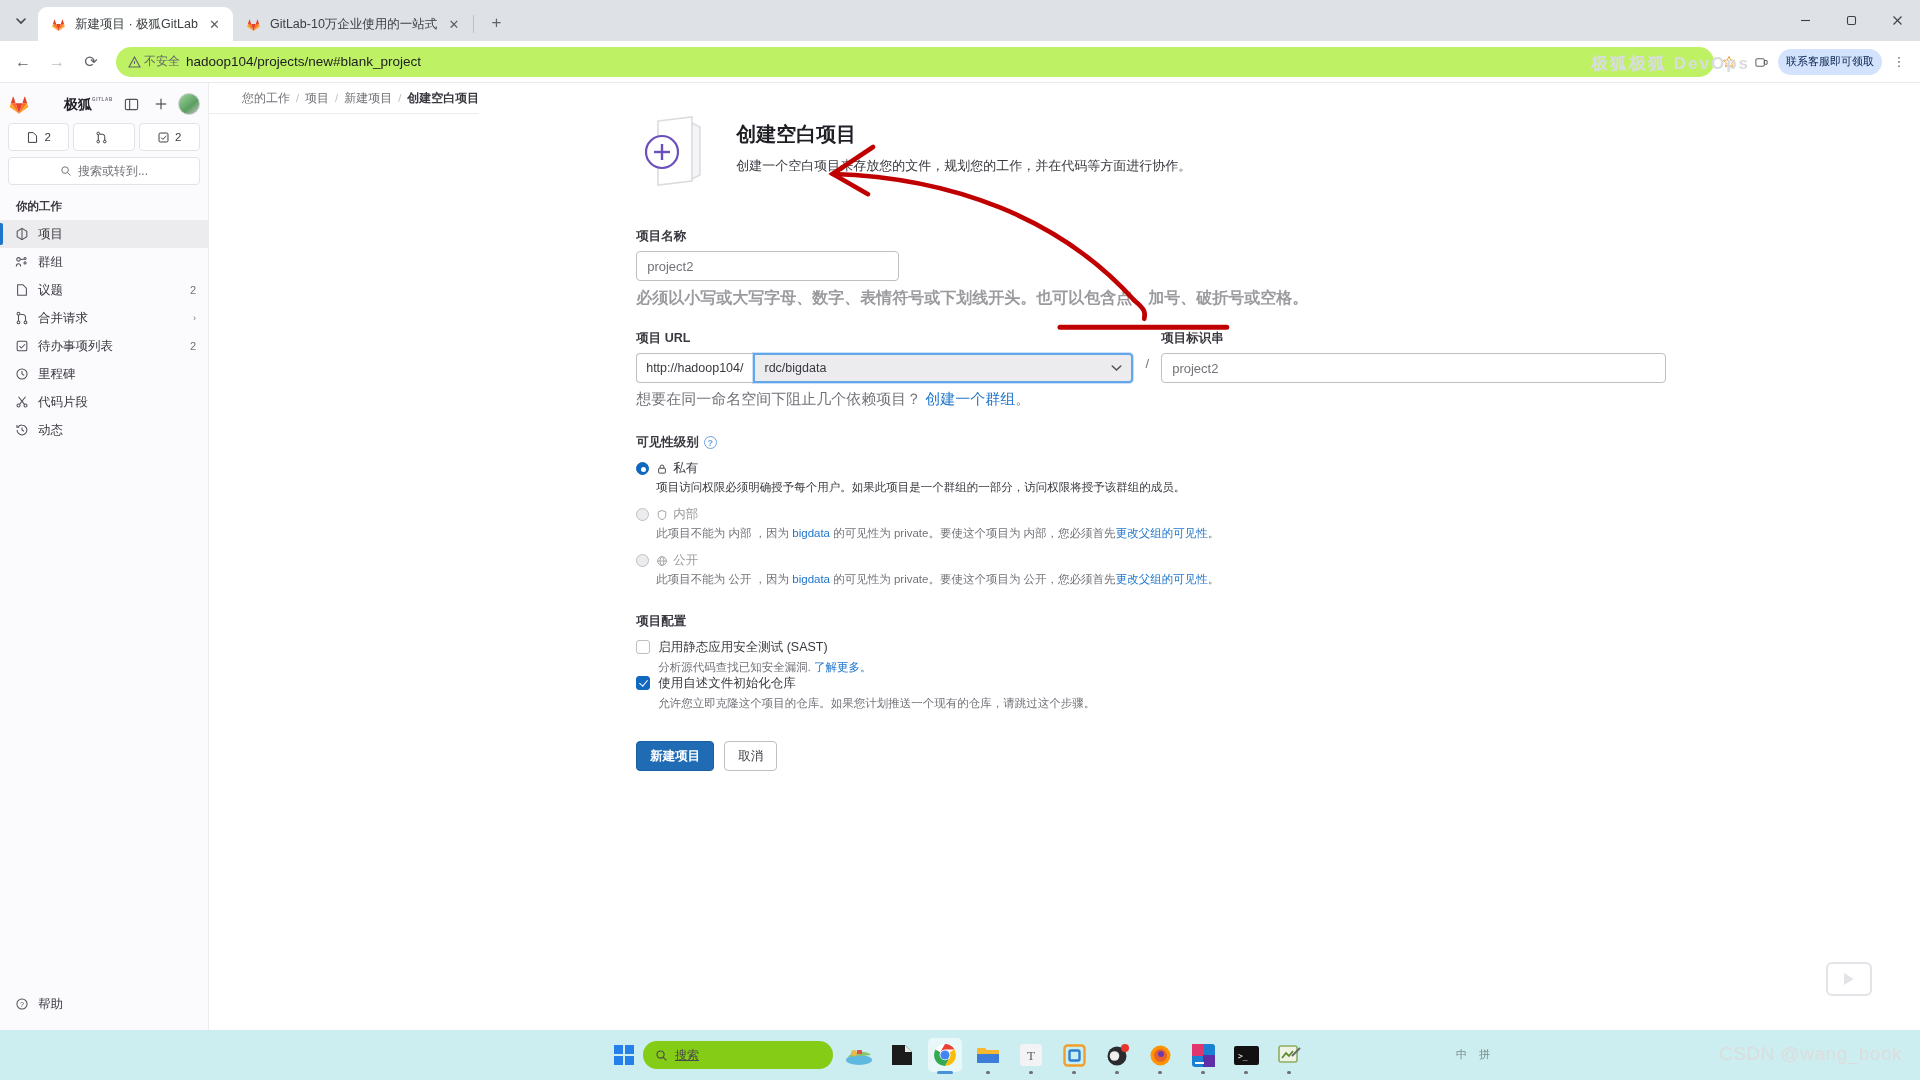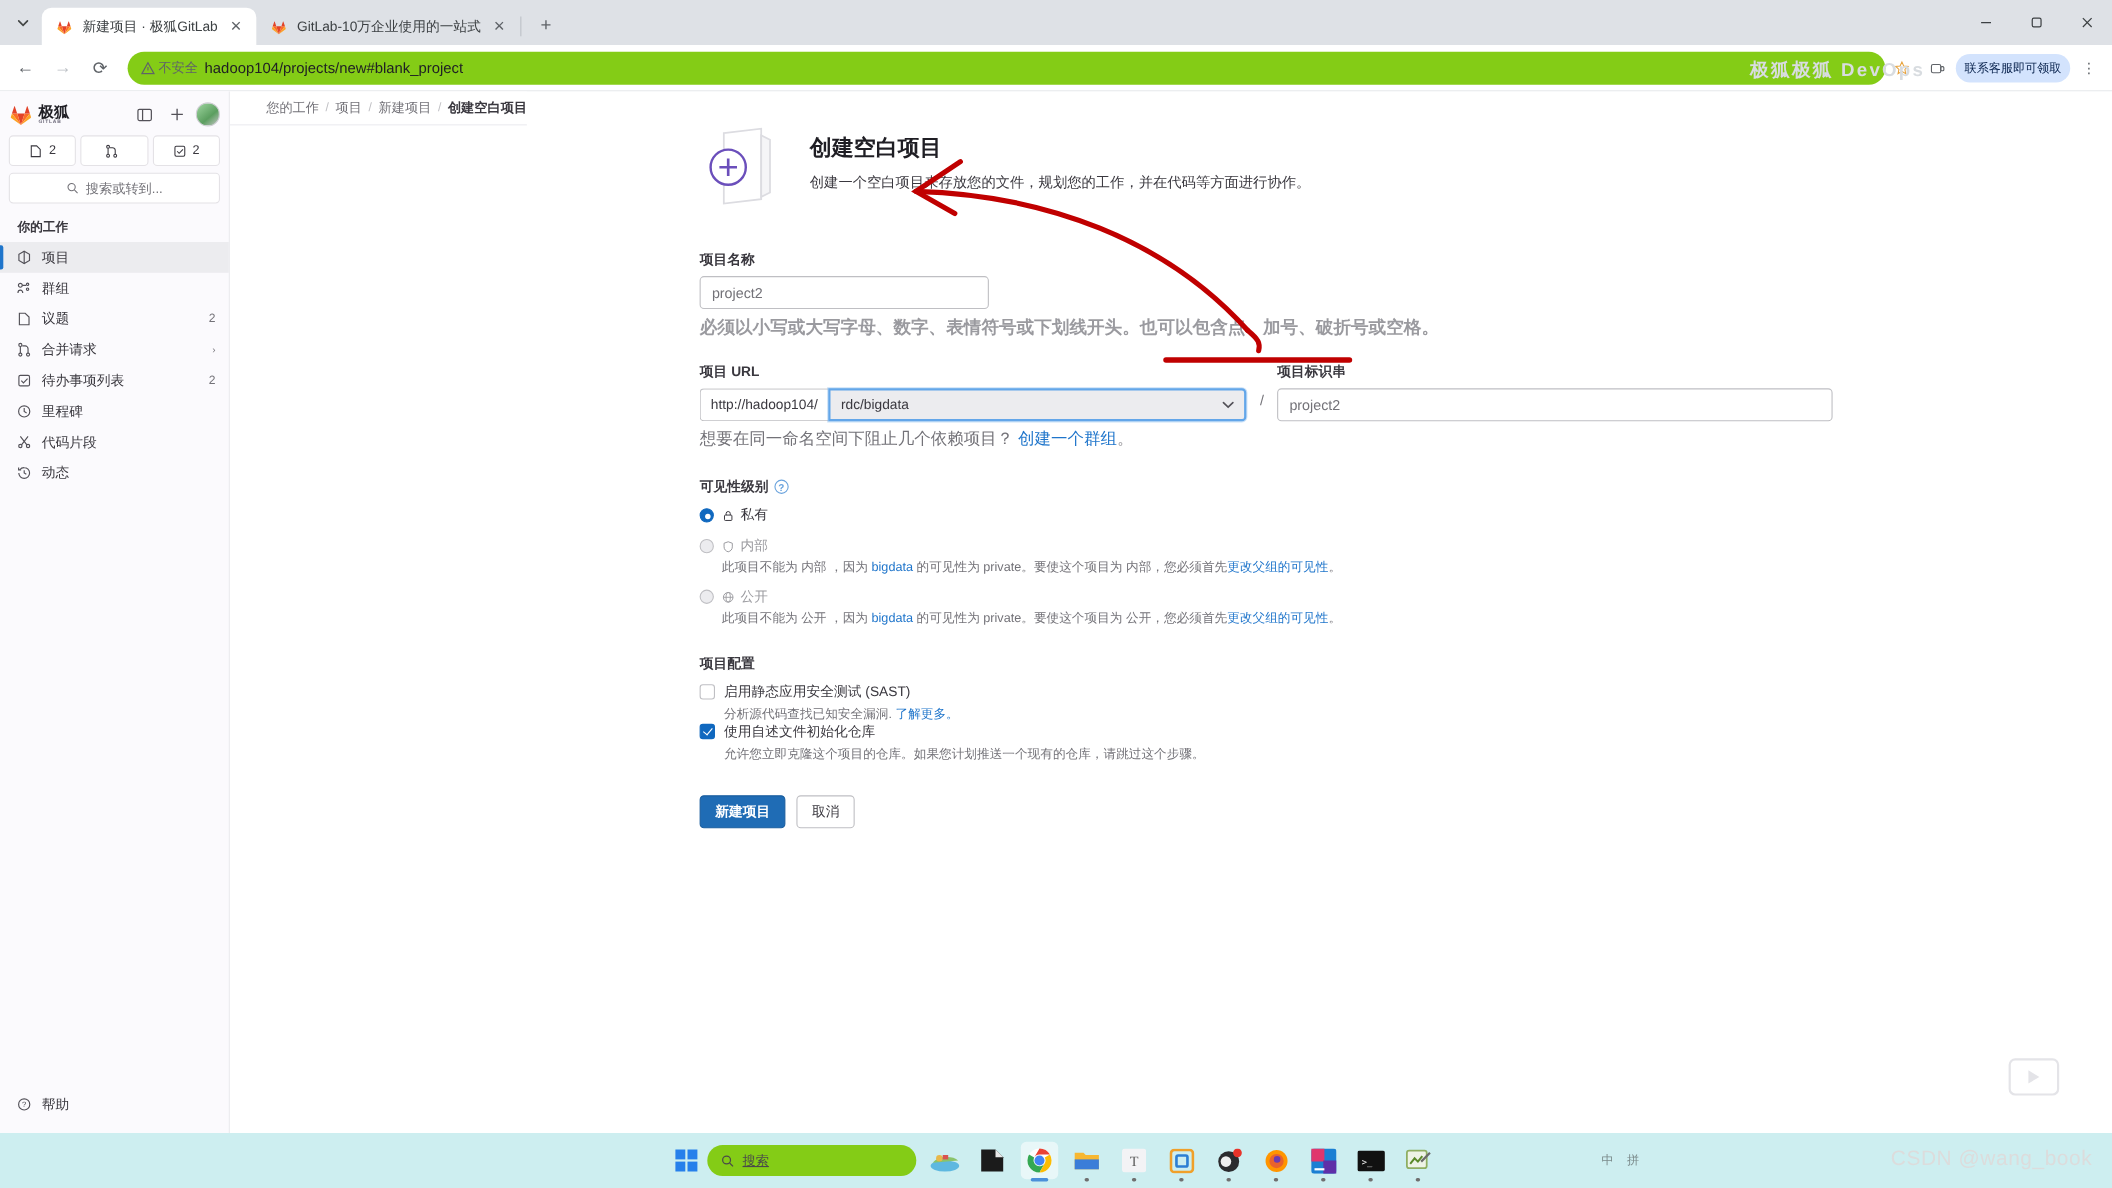--- a/index.html
+++ b/index.html
@@ -43,21 +43,21 @@
   .wc { width: 46px; height: 41px; display: flex; align-items: center; justify-content: center; color: #3c4043; font-size: 12px;}
 
   .toolbar {
     height: 42px; background: #fff; display: flex; align-items: center;
     gap: 0; padding: 0 6px; position: relative; border-bottom: 1px solid #e8eaed;
   }
   .nav-btn { width: 34px; height: 34px; display:flex; align-items:center; justify-content:center;
     color: #5f6368; font-size: 16px; border-radius: 50%; }
   .nav-btn.disabled { color: #bdc1c6; }
   .omnibox {
-    flex: 1 1 auto; height: 30px; background: #84cc16; border-radius: 16px;
+    flex: 1 1 auto; height: 30px; background: #bef264; border-radius: 16px;
     display: flex; align-items: center; padding: 0 4px 0 12px; margin-left: 8px;
     font-size: 13.5px; color: #202124; gap: 6px;
   }
   .not-secure { display: flex; align-items: center; gap: 3px; font-size: 12px; color: #5f6368; white-space: nowrap;}
   .omni-url { color: #202124; font-size: 13.5px; white-space: nowrap; }
   .toolbar-right { display:flex; align-items:center; gap: 2px; }
   .tb-icon { width: 30px; height: 30px; display:flex; align-items:center; justify-content:center;
     color: #5f6368; font-size: 13px;}
   .profile-pill {
     height: 26px; border-radius: 13px; background: #d3e3fd; display:flex; align-items:center;
@@ -74,21 +74,21 @@
 
   
   .gl-sidebar {
     width: 209px; flex: 0 0 209px; background: #fbfafd;
     border-right: 1px solid #ececef; display: flex; flex-direction: column;
     position: relative;
   }
   .gl-sb-top { display: flex; align-items: center; padding: 8px 8px 6px 8px; gap: 4px; }
   .gl-logo { display: flex; align-items: center; gap: 5px; flex: 1 1 auto; }
   .fox { width: 22px; height: 22px; }
-  .gl-brand { display:flex; flex-direction: column; line-height: 1; }
+  .gl-brand { display:flex; flex-direction: row; line-height: 1; margin-left: 29px; }
   .gl-brand-cn { font-size: 14px; font-weight: 700; color: #1f1e24; }
   .gl-brand-sub { font-size: 4.5px; font-weight: 700; color: #6e6b7b; letter-spacing: .7px; margin-top: 1px;}
   .gl-sb-icon { width: 26px; height: 26px; display:flex; align-items:center; justify-content:center;
     color: #535158; font-size: 14px; }
   .avatar-sm { width: 22px; height: 22px; border-radius: 50%;
     background: linear-gradient(140deg,#9fd6a0,#5b9e5f 60%, #c7c7c7); border: 1px solid #cfcfd4;}
 
   .gl-counters { display: flex; gap: 4px; padding: 0 8px 6px 8px; }
   .gl-counter {
     flex: 1 1 0; height: 28px; background: #fff; border: 1px solid #e4e2e6;
@@ -597,20 +597,21 @@
             <div class="radio-row">
               <span class="radio checked"></span>
               <span class="radio-label">
                 <svg width="12" height="12" viewBox="0 0 16 16">
                     <rect x="3.5" y="7" width="9" height="6.5" rx="1" fill="none" stroke="#3a383f" stroke-width="1.2"></rect>
                     <path d="M5.5 7V5.2a2.5 2.5 0 015 0V7" fill="none" stroke="#3a383f" stroke-width="1.2"></path>
                   </svg>
                 <span>私有</span>
               </span>
             </div>
+            <div class="radio-desc">项目访问权限必须明确授予每个用户。如果此项目是一个群组的一部分，访问权限将授予该群组的成员。</div>
           </div>
 
           <div class="vis-block">
             <div class="radio-row">
               <span class="radio"></span>
               <span class="radio-label muted">
                 <svg width="12" height="12" viewBox="0 0 16 16">
                     <path d="M8 2l5 1.8v4.4C13 11.4 10.8 13.4 8 14.2 5.2 13.4 3 11.4 3 8.2V3.8z" fill="none" stroke="#9a9a9f" stroke-width="1.2"></path>
                   </svg>
                 <span>内部</span>

